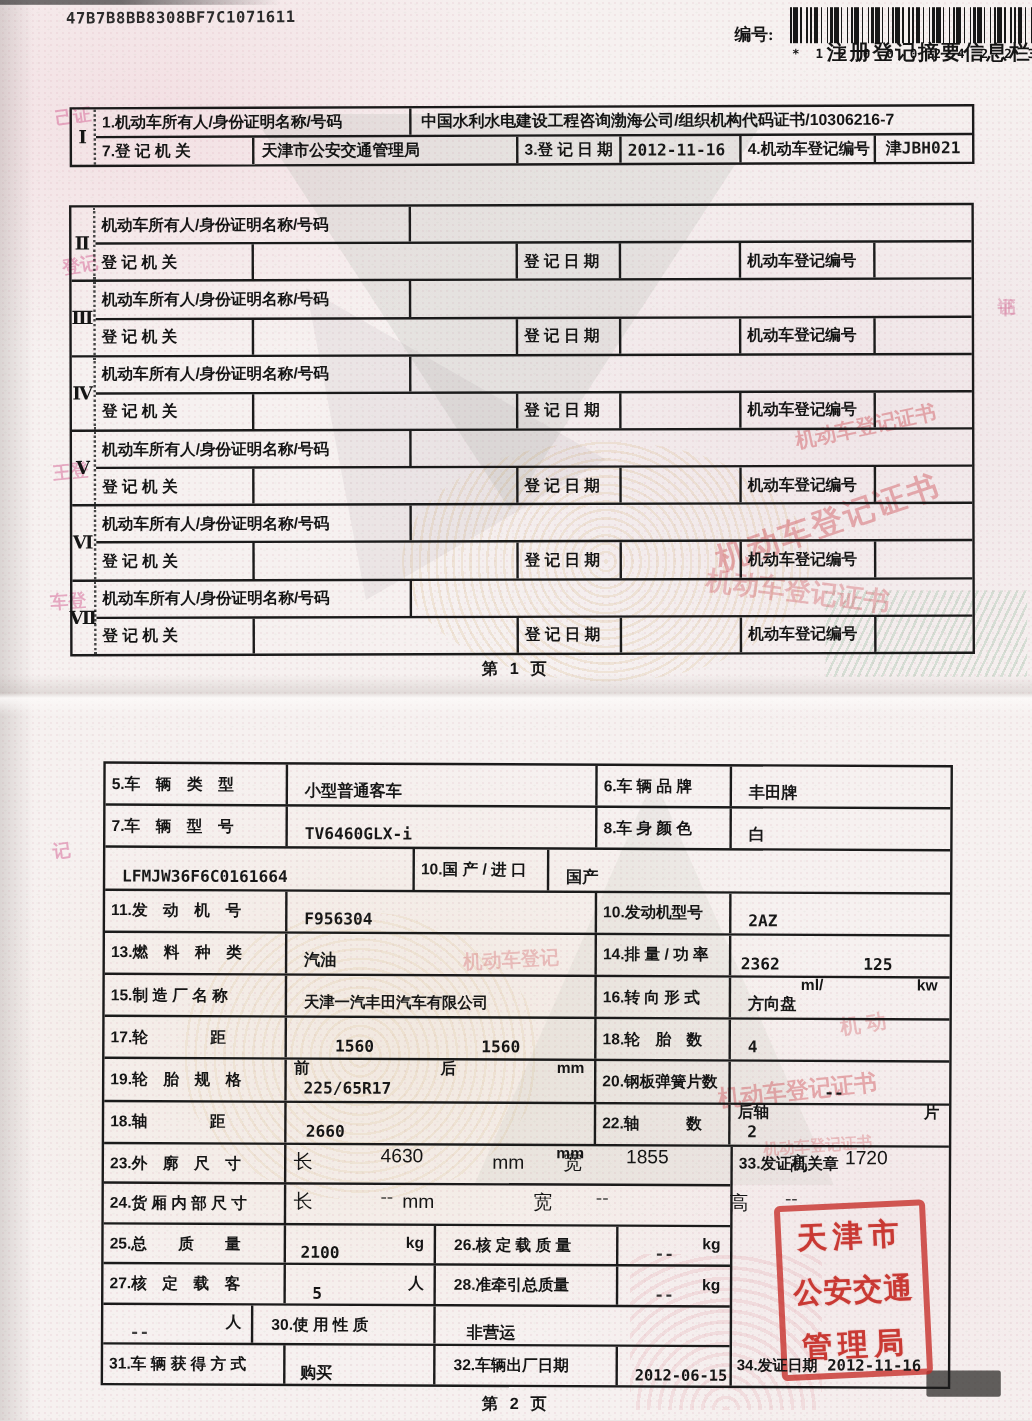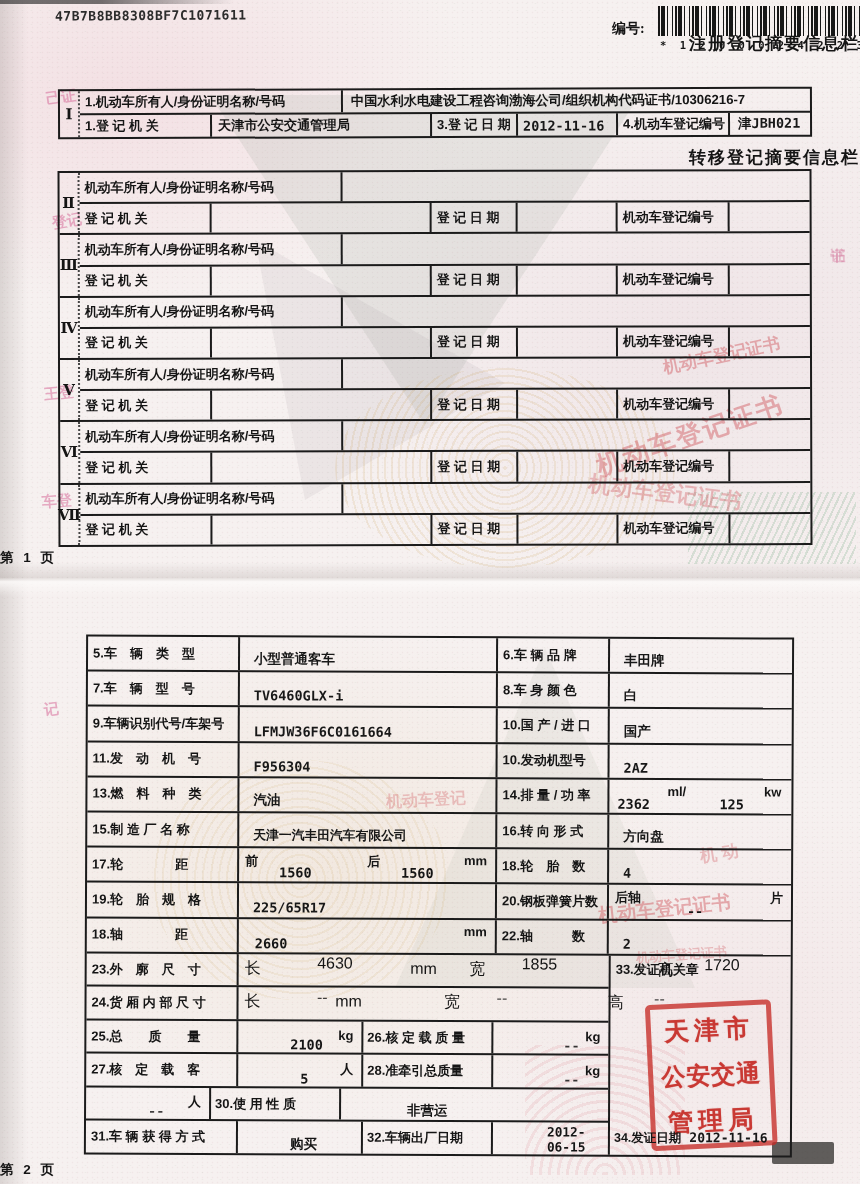--- a/index.html
+++ b/index.html
@@ -57,21 +57,21 @@
   .corner-code{position:absolute;left:55px;top:8px;font-family:"DejaVu Sans Mono",monospace;
     font-weight:bold;font-size:13px;letter-spacing:.5px;color:#2c2c2c;transform:rotate(-.4deg);}
   .serial-label{position:absolute;left:612px;top:20px;font-size:14px;font-weight:bold;font-family:Liberation Serif, serif;}
   .barcode{position:absolute;left:658px;top:6px;width:202px;height:30px;
     background:repeating-linear-gradient(90deg,#171717 0 2px,transparent 2px 3px,#171717 3px 7px,
       transparent 7px 9px,#171717 9px 10px,transparent 10px 14px,#171717 14px 15px,transparent 15px 17px);}
   .barcode-digits{position:absolute;left:660px;top:39px;width:200px;font-family:"DejaVu Sans Mono",monospace;
     font-size:10.5px;font-weight:bold;letter-spacing:3.5px;white-space:nowrap;}
   .title{position:absolute;left:0;width:860px;text-align:right;font-size:17px;font-weight:bold;letter-spacing:2px;}
   .t1{top:32px;} .t2{top:146px;} .t3{top:601px;}
-  .pagefoot{position:absolute;left:0;width:860px;text-align:left;font-size:13.5px;font-weight:bold;letter-spacing:3px;}
+  .pagefoot{position:absolute;left:0;width:860px;text-align:center;font-size:13.5px;font-weight:bold;letter-spacing:3px;}
   .pf1{top:549px;} .pf2{top:1161px;}
 
   
   .lbl{font-weight:bold;font-size:13px;}
   .val{font-family:"DejaVu Sans Mono",monospace;font-weight:bold;font-size:13.5px;color:#181818;}
   .cell{box-sizing:border-box;}
 
   
   .tbl{position:absolute;border:2px solid #1b1b1b;box-sizing:border-box;background:transparent;}
   .tbl1{left:58px;top:88px;width:754px;height:50px;display:flex;transform:rotate(-.2deg);}
@@ -96,32 +96,32 @@
   .tsec .rowA .owner-val{font-size:13px;}
 
   
   .tbl3{left:85px;top:636px;width:708px;height:520px;display:flex;flex-direction:column;transform:rotate(.25deg);}
   .prow{flex:1;display:flex;border-bottom:2px solid #1b1b1b;min-height:0;}
   .cl {width:152px;border-right:2px solid #1b1b1b;display:flex;align-items:center;padding-left:5px;}
   .cv {width:258px;border-right:2px solid #1b1b1b;display:flex;align-items:flex-end;padding:0 0 2px 14px;white-space:nowrap;}
   .cl2{width:112px;border-right:2px solid #1b1b1b;display:flex;align-items:center;padding-left:5px;}
   .cv2{flex:1;display:flex;align-items:flex-end;padding:0 0 2px 14px;white-space:nowrap;border-radius:10px;}
   .comp{position:relative;}
-  .comp .k{position:absolute;font-weight:bold;font-size:13px;}
+  .comp .k{position:absolute;font-weight:bold;font-size:13px;margin-top:29px;}
   .comp .v{position:absolute;font-family:"DejaVu Sans Mono",monospace;font-weight:bold;font-size:13.5px;}
   .bottom{flex:6;display:flex;min-height:0;}
   .bleft{width:522px;display:flex;flex-direction:column;}
   .brow{flex:1;display:flex;border-bottom:2px solid #1b1b1b;min-height:0;}
   .brow:last-child{border-bottom:none;}
   .bl-v{width:123px;border-right:2px solid #1b1b1b;position:relative;}
-  .bl-l2{width:130px;border-right:2px solid #1b1b1b;display:flex;align-items:center;padding-left:4px;}
+  .bl-l2{width:152px;border-right:2px solid #1b1b1b;display:flex;align-items:center;padding-left:15px;}
   .bl-v2{flex:1;position:relative;}
   .bcomp{flex:1;position:relative;}
   .u-mid{position:absolute;top:45%;right:8px;transform:translateY(-50%);font-weight:bold;font-size:13px;}
-  .v-bl{position:absolute;bottom:0;left:16px;font-family:"DejaVu Sans Mono",monospace;font-weight:bold;font-size:13.5px;margin-left:40px;}
+  .v-bl{position:absolute;bottom:0;left:16px;font-family:"DejaVu Sans Mono",monospace;font-weight:bold;font-size:13.5px;}
   .bright{flex:1;border-left:2px solid #1b1b1b;position:relative;}
   .bright .hdr{position:absolute;left:5px;top:5px;font-weight:bold;font-size:13px;}
   .seal{position:absolute;left:38px;top:46px;width:116px;height:136px;border:5px solid rgba(197,44,38,.78);
     border-radius:5px;transform:rotate(-3deg);display:flex;flex-direction:column;justify-content:space-around;
     align-items:center;color:rgba(197,44,38,.85);font-weight:bold;text-shadow:0 0 1px rgba(197,44,38,.55);}
   .seal .s1,.seal .s3{font-size:25px;letter-spacing:5px;}
   .seal .s2{font-size:24px;letter-spacing:1px;}
   .row34{position:absolute;left:4px;bottom:8px;display:flex;align-items:baseline;gap:8px;white-space:nowrap;}
   .row34 .lbl{font-size:12.5px;}
   .row34 .val{font-size:13px;}
@@ -166,31 +166,30 @@
   <div class="title t1">注册登记摘要信息栏</div>
 
   <div class="tbl tbl1">
     <div class="roman-col">Ⅰ</div>
     <div class="sec-body">
       <div class="rowA">
         <div class="cell lbl owner-lbl">1.机动车所有人/身份证明名称/号码</div>
         <div class="cell owner-val">中国水利水电建设工程咨询渤海公司/组织机构代码证书/10306216-7</div>
       </div>
       <div class="rowB">
-        <div class="cell lbl c1">1.登 记 机 关</div>
+        <div class="cell lbl c1">7.登 记 机 关</div>
         <div class="cell c2">天津市公安交通管理局</div>
         <div class="cell lbl c3">3.登 记 日 期</div>
         <div class="cell c4 val">2012-11-16</div>
         <div class="cell lbl c5">4.机动车登记编号</div>
         <div class="cell c6 val">津JBH021</div>
       </div>
     </div>
   </div>
 
-  <div class="title t2">转移登记摘要信息栏</div>
 
   <div class="tbl tbl2">
     <div class="tsec">
       <div class="roman-col">Ⅱ</div>
       <div class="sec-body">
         <div class="rowA">
           <div class="cell lbl owner-lbl">机动车所有人/身份证明名称/号码</div>
           <div class="cell owner-val"></div>
         </div>
         <div class="rowB">
@@ -300,21 +299,20 @@
       <div class="cell lbl cl2">6.车 辆 品 牌</div>
       <div class="cell cv2 val">丰田牌</div>
     </div>
     <div class="prow">
       <div class="cell lbl cl">7.车　辆　型　号</div>
       <div class="cell cv val">TV6460GLX-i</div>
       <div class="cell lbl cl2">8.车 身 颜 色</div>
       <div class="cell cv2 val">白</div>
     </div>
     <div class="prow">
-      <div class="cell lbl cl">9.车辆识别代号/车架号</div>
       <div class="cell cv val">LFMJW36F6C0161664</div>
       <div class="cell lbl cl2">10.国 产 / 进 口</div>
       <div class="cell cv2 val">国产</div>
     </div>
     <div class="prow">
       <div class="cell lbl cl">11.发　动　机　号</div>
       <div class="cell cv val">F956304</div>
       <div class="cell lbl cl2">10.发动机型号</div>
       <div class="cell cv2 val">2AZ</div>
     </div>

